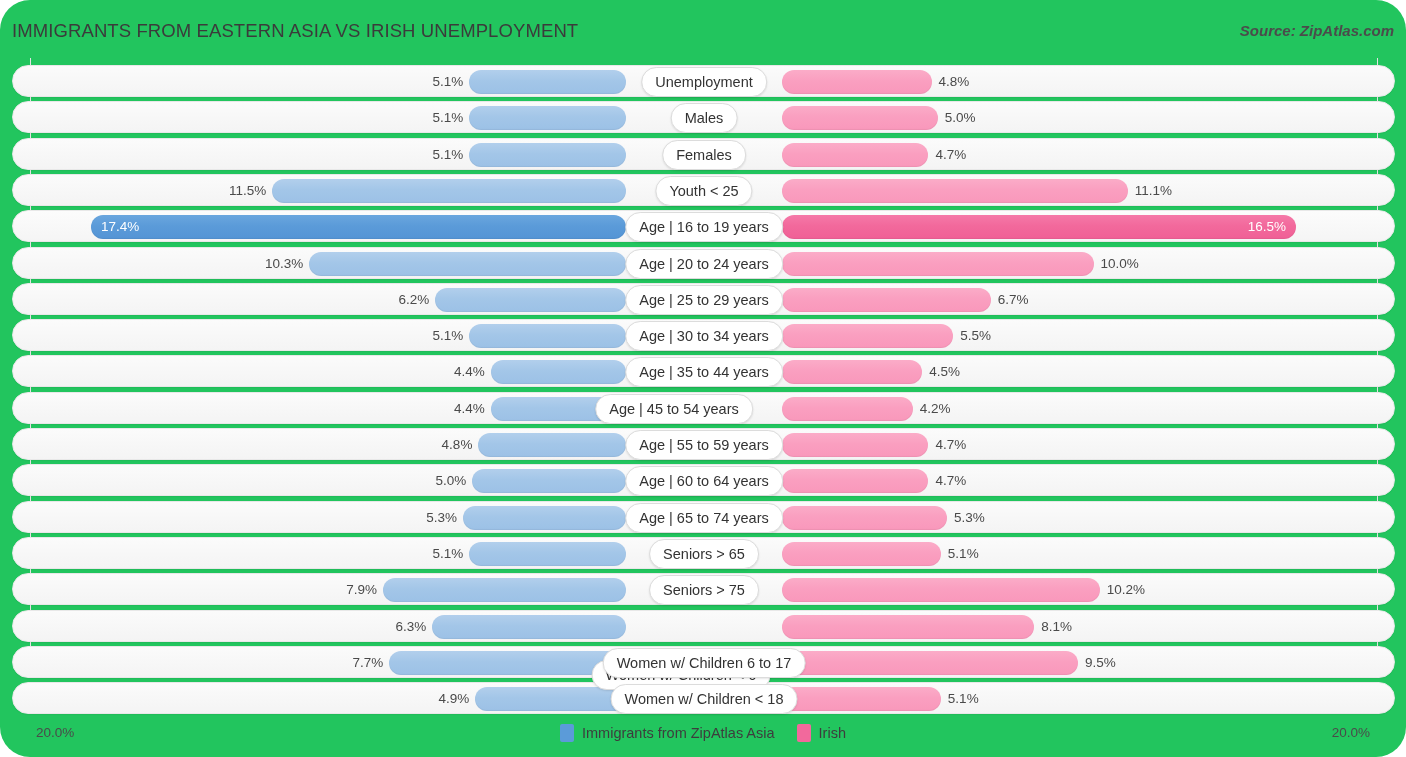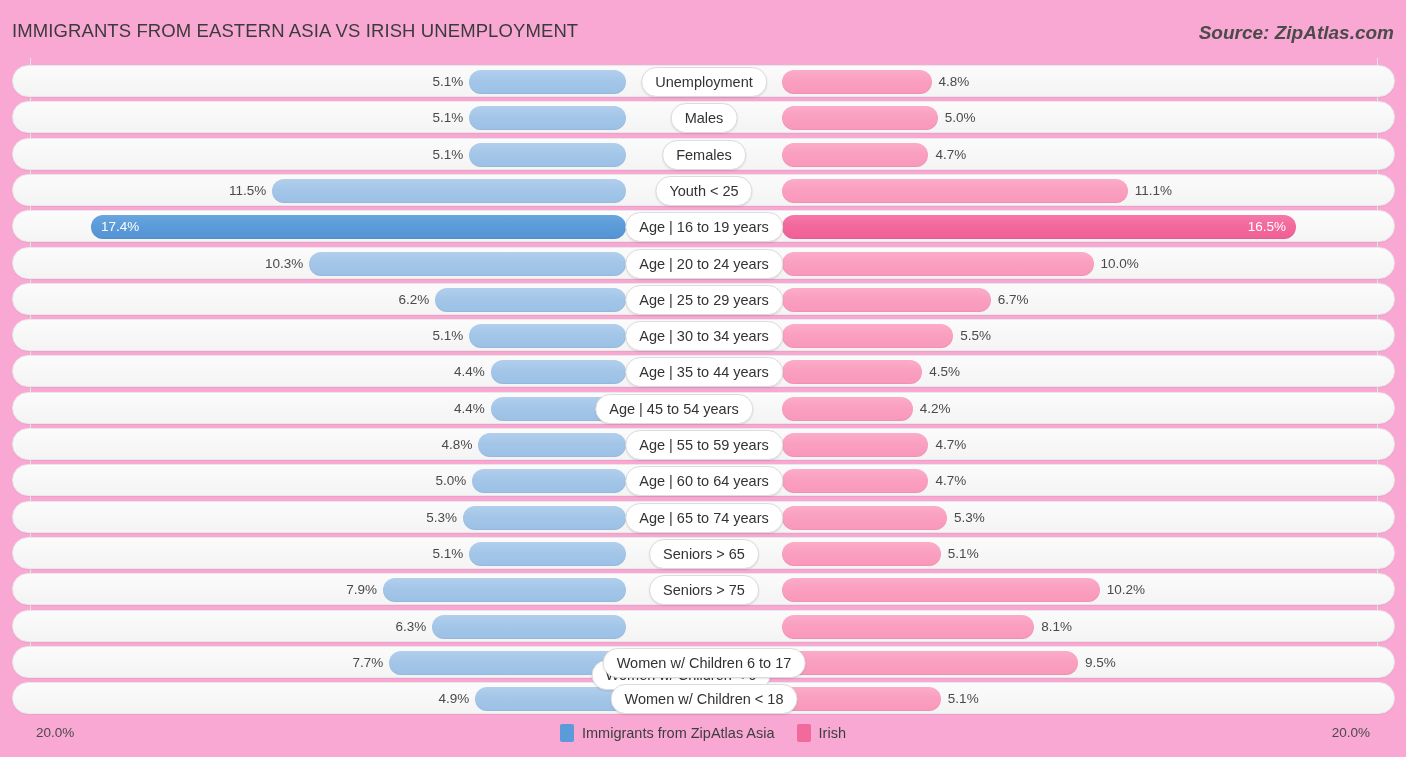--- a/index.html
+++ b/index.html
@@ -5,42 +5,43 @@
   * { box-sizing: border-box; }
   html, body {
     margin: 0; padding: 0;
     background: #ffffff;
     font-family: "Liberation Sans", sans-serif;
   }
   #page {
     position: relative;
     width: 1406px;
     height: 757px;
-    background: #f9a8d4;
+    background: #22c55e;
     overflow: hidden;
+    border-radius: 30px;
   }
 
   
   #header {
     position: absolute;
     left: 0; top: 0;
     width: 1406px; height: 58px;
   }
   #chart-title {
     position: absolute;
     left: 12px; top: 20px;
     font-size: 18.5px;
     color: #3b3b3b;
     letter-spacing: .1px;
     white-space: nowrap;
   }
   #source-label {
     position: absolute;
     right: 12px; top: 22px;
-    font-size: 19px;
+    font-size: 15px;
     font-style: italic;
     font-weight: bold;
     color: #4b4b4b;
     white-space: nowrap;
   }
 
   
   #plot {
     position: absolute;
     left: 0; top: 58px;

